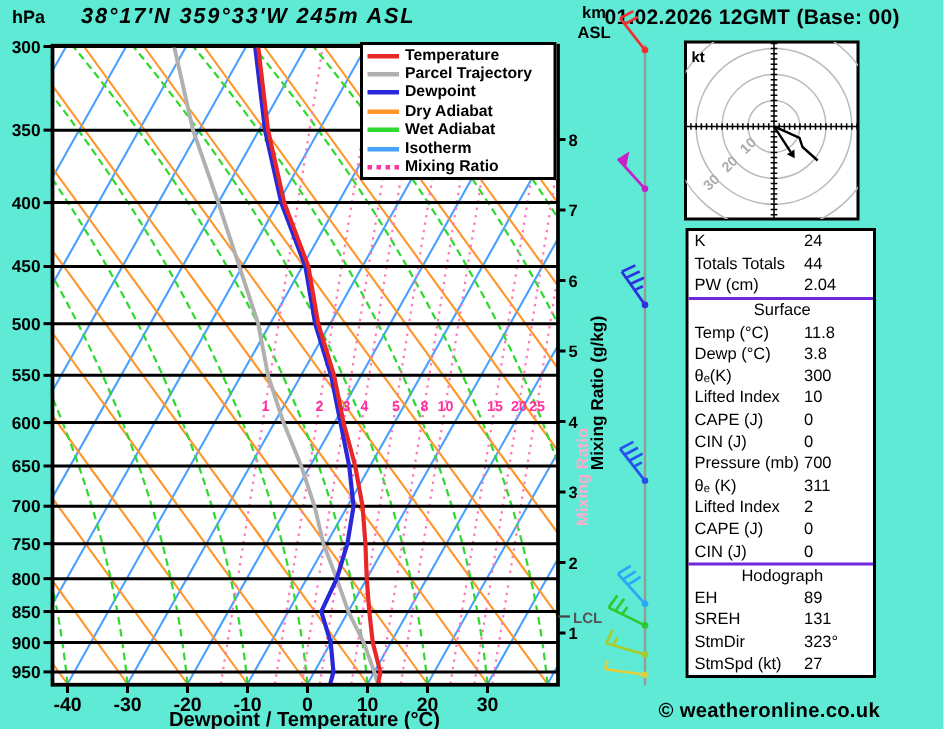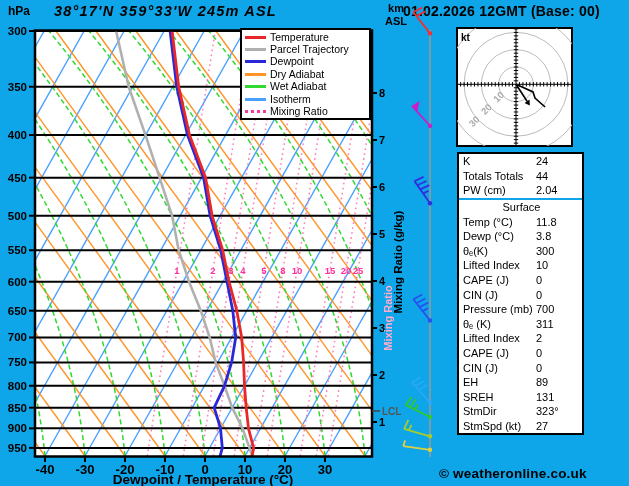--- a/index.html
+++ b/index.html
@@ -1,35 +1,35 @@
 <!DOCTYPE html>
 <html><head>
 <meta charset="utf-8">
 <style>
   html,body{margin:0;padding:0;background:#fff;}
-  #app{position:relative;width:629px;height:486px;background:#0ea5e9;overflow:hidden;
+  #app{position:relative;width:629px;height:486px;background:#5eead4;overflow:hidden;
        font-family:"Liberation Sans",sans-serif;color:#000;}
   .hd{position:absolute;font-weight:bold;white-space:nowrap;}
   #hpa-label{left:8px;top:4px;font-size:12px;}
   #main-title{left:54px;top:3px;font-size:14.5px;letter-spacing:1.2px;font-style:italic;}
   #date-title{left:403px;top:3px;font-size:14px;letter-spacing:0.2px;}
   #chart-wrap{position:absolute;left:0;top:0;width:450px;height:486px;}
   #legend{position:absolute;left:240px;top:28px;width:131px;height:92px;background:#fff;
           border:2px solid #000;box-sizing:border-box;padding:1px 0 0 3px;z-index:5;}
   .lg-row{display:flex;align-items:center;height:12.4px;}
   .lg-swatch{width:21px;margin-right:4px;flex:0 0 21px;}
-  .lg-label{font-size:10.5px;font-weight:normal;line-height:11px;}
+  .lg-label{font-size:10.5px;font-weight:bold;line-height:11px;}
   #hodo-wrap{position:absolute;left:445px;top:15px;width:140px;height:135px;}
   #data-table{position:absolute;left:457px;top:152px;width:127px;border:2px solid #000;
               box-sizing:border-box;background:#fff;}
   .t-row{display:flex;height:14.6px;align-items:center;font-size:11px;padding:0 2px 0 4px;}
   .t-row .lbl{flex:1;white-space:nowrap;}
   .t-row .val{width:44px;text-align:left;white-space:nowrap;}
   .t-head{justify-content:center;font-size:11px;}
-  .t-sep{border-top:2px solid #0ea5e9;}
+  .t-sep{border-top:2px solid #6d28d9;}
   #footer-credit{position:absolute;left:439px;top:466px;font-size:13.5px;font-weight:bold;letter-spacing:0.2px;}
 </style>
 </head>
 <body>
 
 <div id="app">
   <span id="hpa-label" class="hd">hPa</span>
   <span id="main-title" class="hd">38°17'N 359°33'W 245m ASL</span>
   <span id="date-title" class="hd">01.02.2026 12GMT (Base: 00)</span>
 
@@ -440,20 +440,21 @@
         <span class="val">2</span>
       </div>
       <div class="t-row">
         <span class="lbl">CAPE (J)</span>
         <span class="val">0</span>
       </div>
       <div class="t-row">
         <span class="lbl">CIN (J)</span>
         <span class="val">0</span>
       </div>
+      <div class="t-row t-head t-sep">Hodograph</div>
       <div class="t-row">
         <span class="lbl">EH</span>
         <span class="val">89</span>
       </div>
       <div class="t-row">
         <span class="lbl">SREH</span>
         <span class="val">131</span>
       </div>
       <div class="t-row">
         <span class="lbl">StmDir</span>

